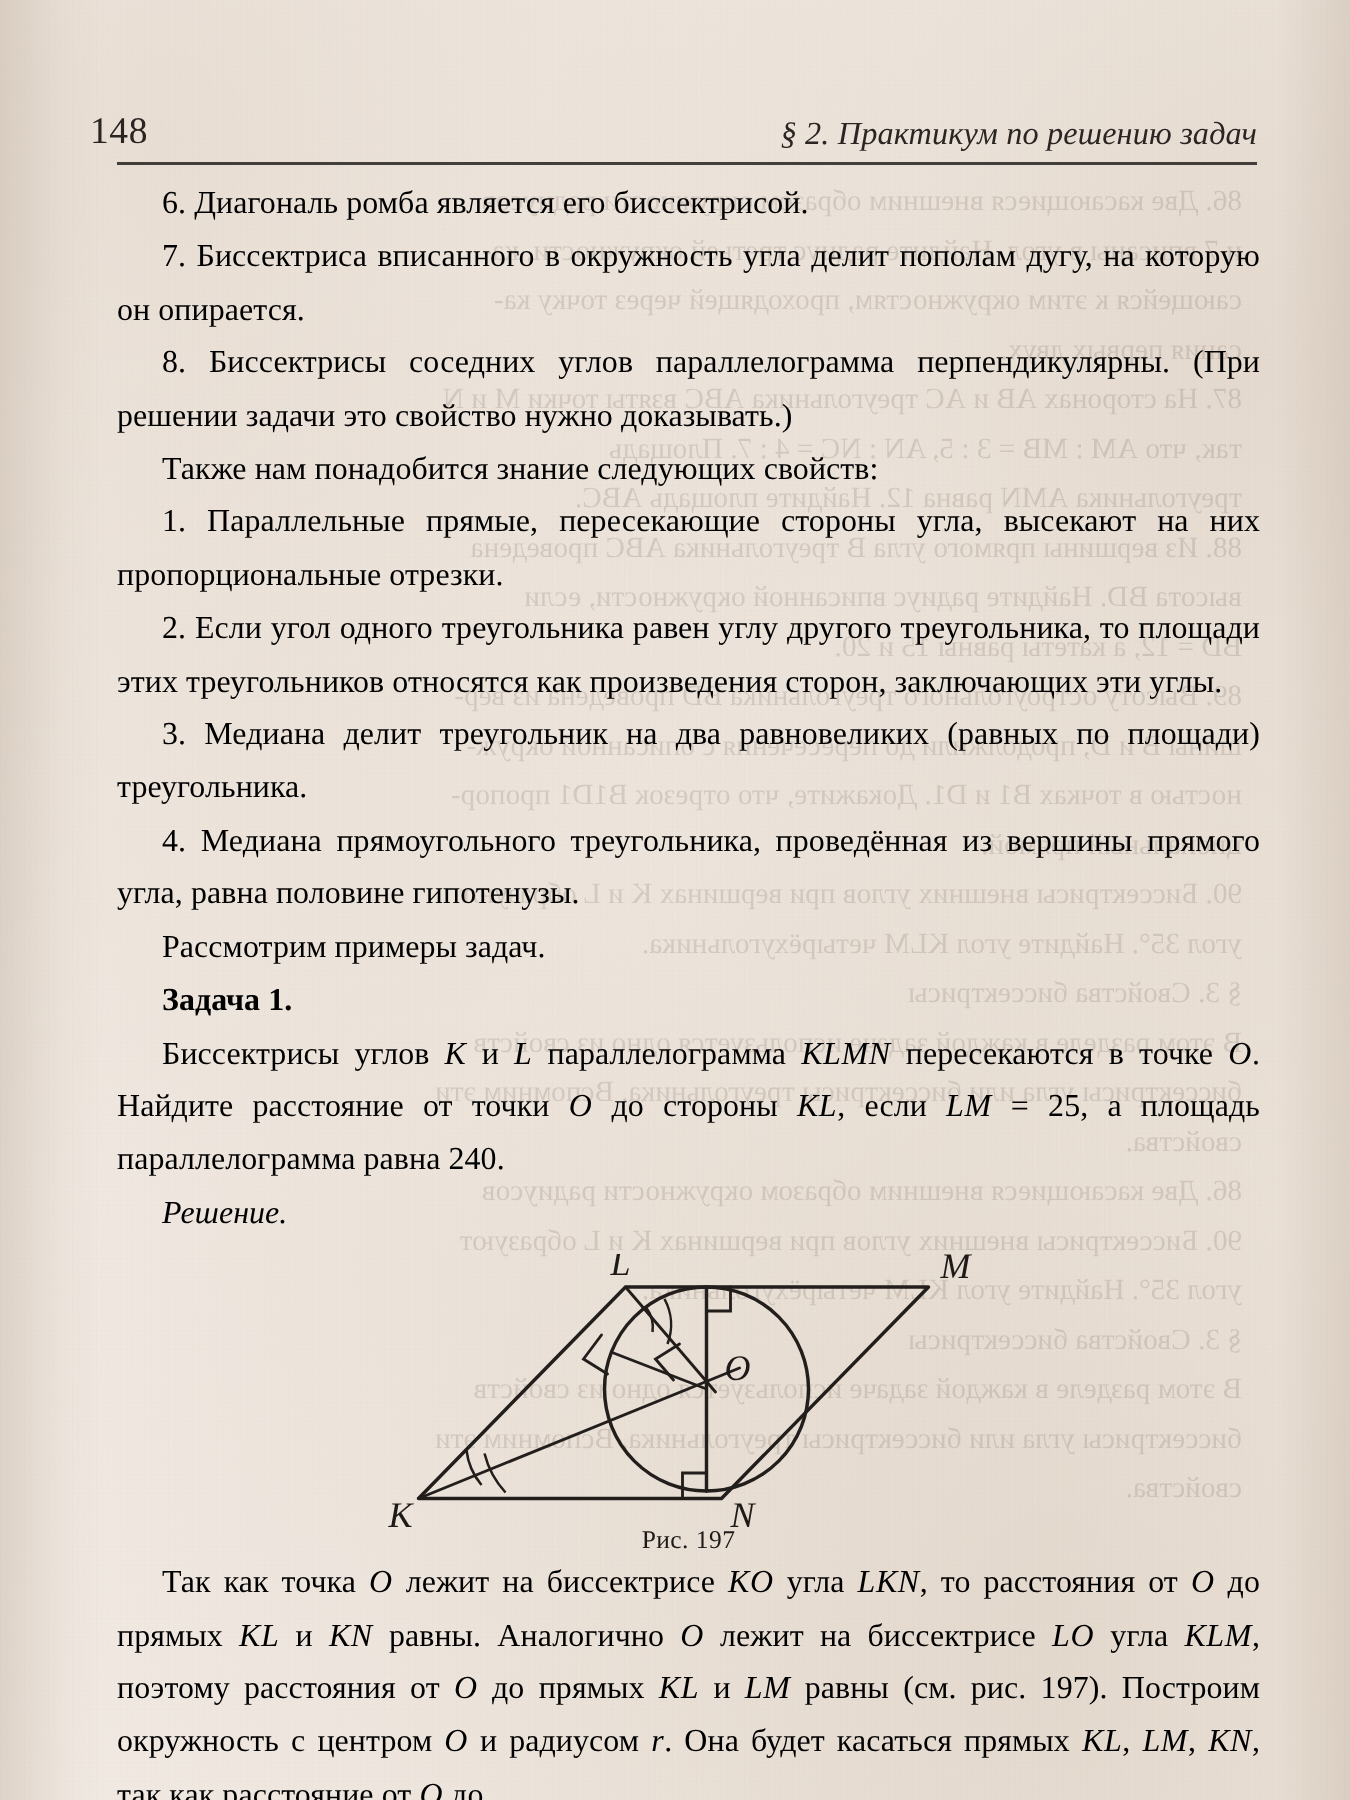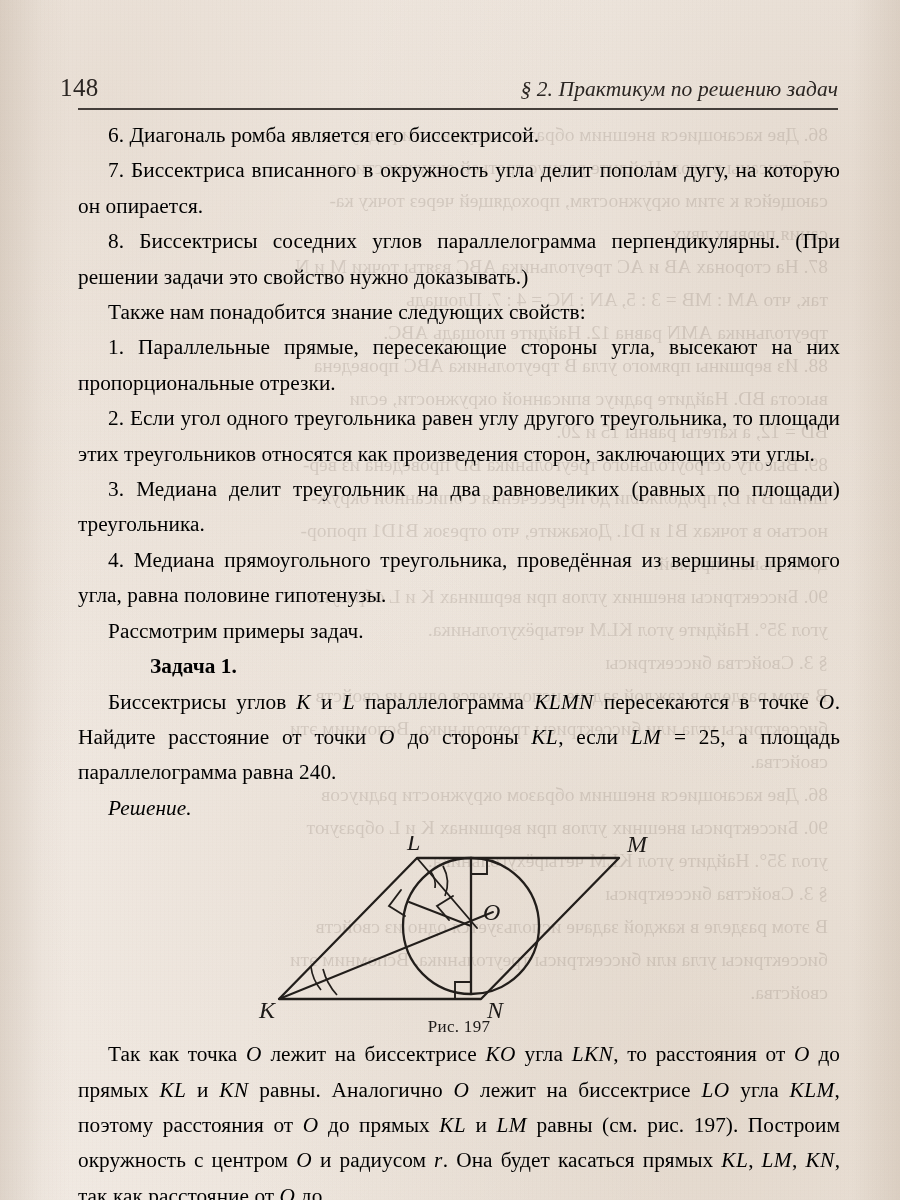--- a/index.html
+++ b/index.html
@@ -118,21 +118,21 @@
     font-size: 21.3px;
     line-height: 35.4px;
     text-align: justify;
     text-indent: 30px;
     color: #000000;
     letter-spacing: .05px;
   }
   p.tight { text-align: left; }
 
   .it { font-style: italic; margin-top: 46px; }
-  .bd { font-weight: bold; margin-left: 42px; }
+  .bd { font-weight: bold; }
   .mathvar {
     font-family: "Liberation Serif", serif;
     font-style: italic;
     letter-spacing: .4px;
   }
   .mathnum { font-style: normal; }
 
   
   .figure-wrap {
     margin-top: 10px;

